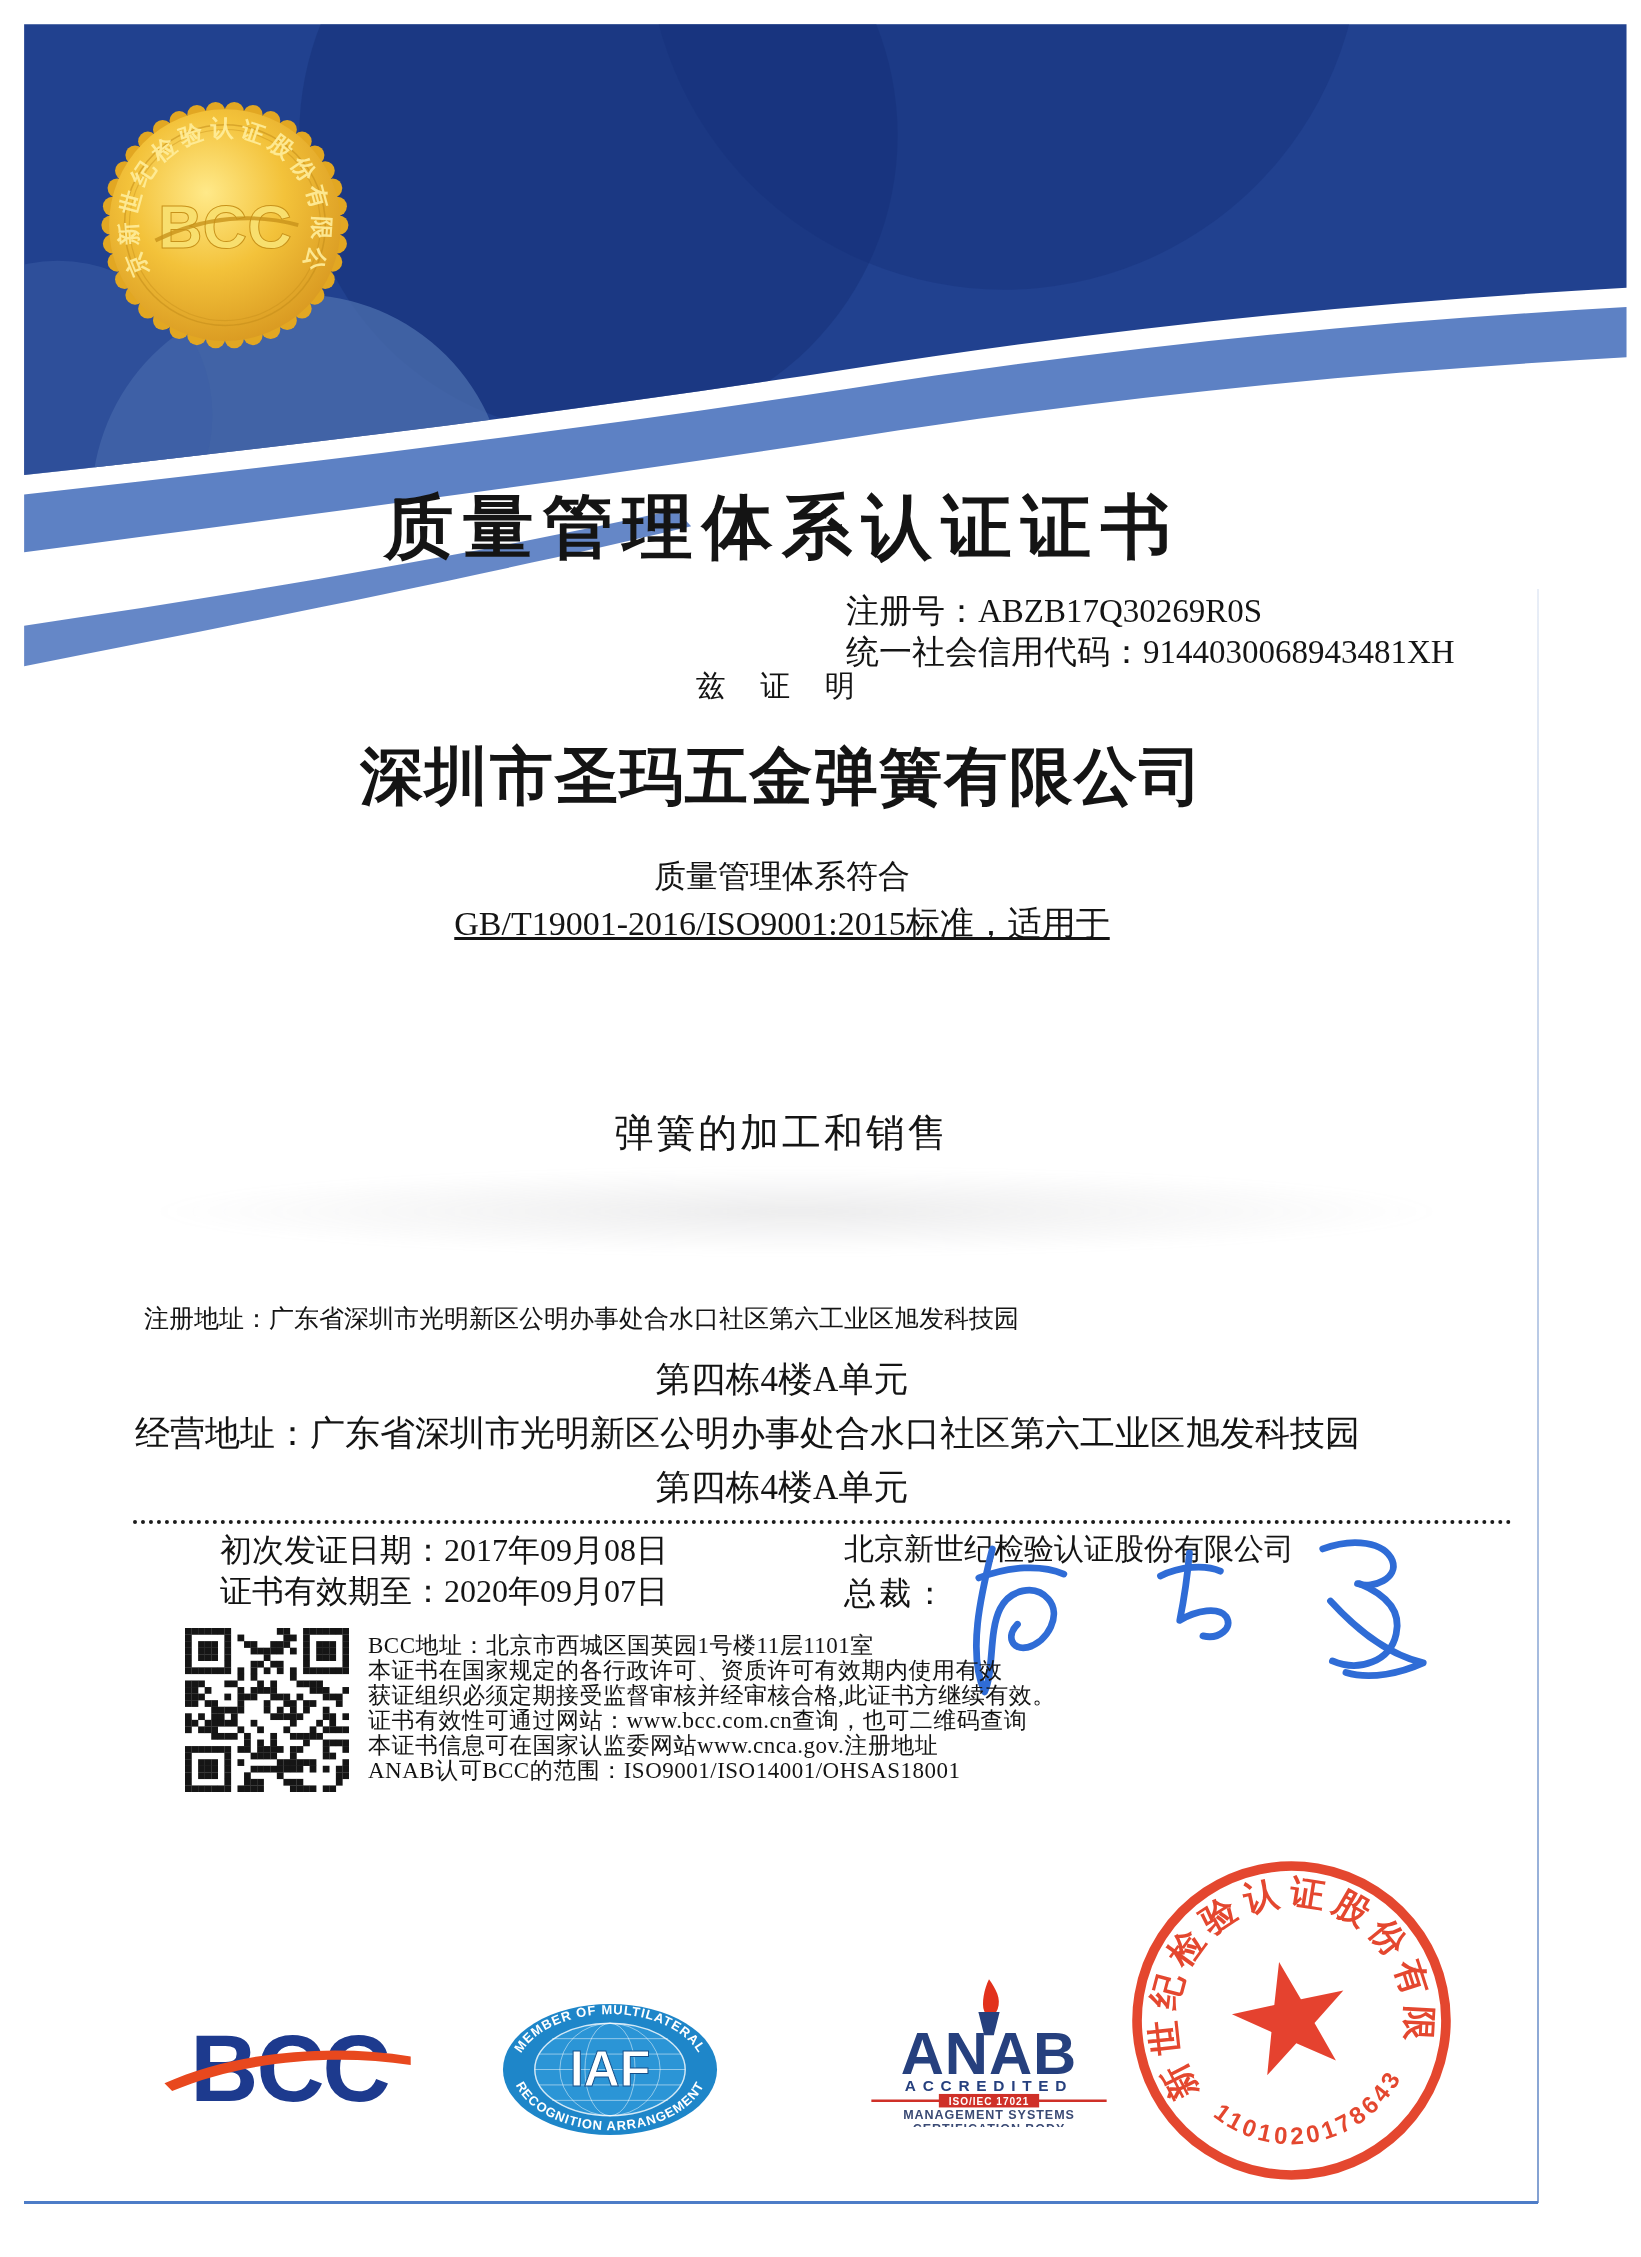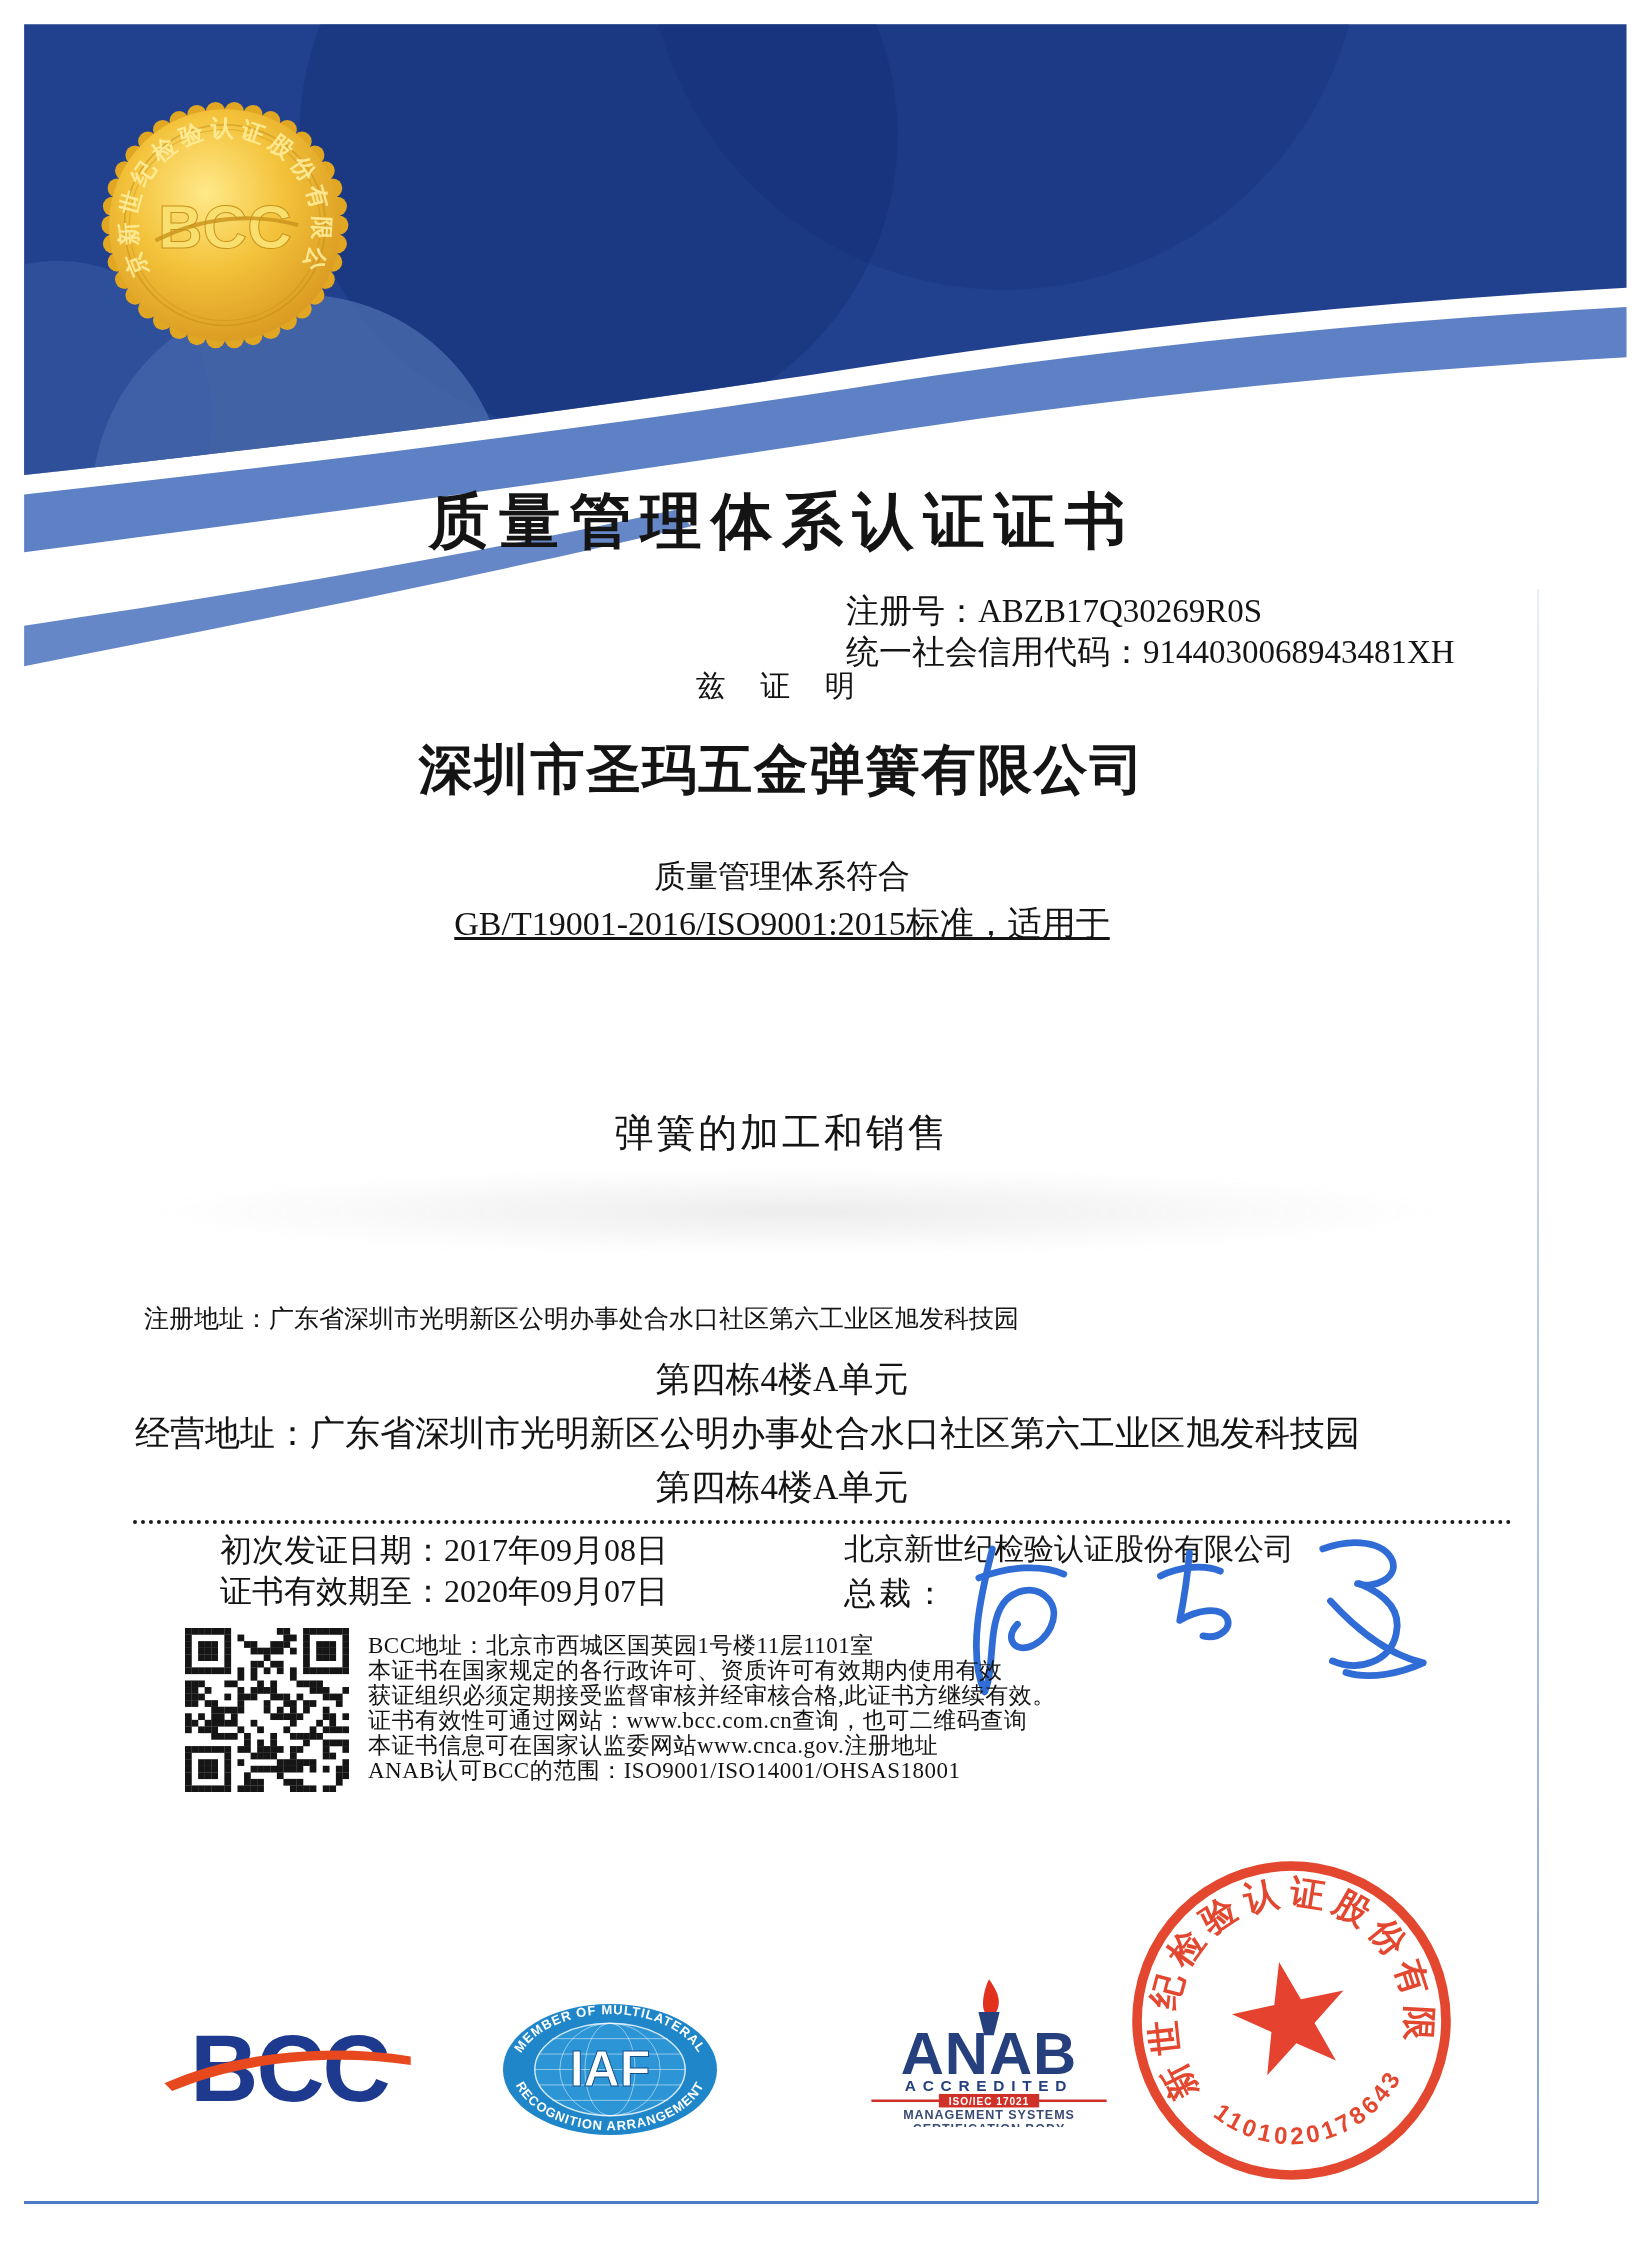--- a/index.html
+++ b/index.html
@@ -91,32 +91,32 @@
       <circle r="99" fill="none" stroke="rgba(195,140,25,.4)" stroke-width="1.2"></circle>
       <path id="sealArc" d="M -83.4,38.9 A 92,92 0 1 1 83.4,38.9" fill="none"></path>
       <text class="serif" font-size="24" font-weight="600" fill="#ffed9a" opacity="0.92" letter-spacing="6">
         <textPath href="#sealArc" startOffset="50%" text-anchor="middle">北京新世纪检验认证股份有限公司</textPath>
       </text>
       <text y="24" text-anchor="middle" font-size="64" font-weight="900" fill="#f8df6e" stroke="#c8921a" stroke-width="1">BCC</text>
       <path d="M-72,16 C-20,-10 32,-12 76,0" stroke="#c8921a" stroke-width="4" fill="none" opacity="0.8"></path>
     </g>
   </svg>
 
-  <div class="abs ctr" style="top:481px;font-size:61px;font-weight:700;letter-spacing:9.7px;">质量管理体系认证证书</div>
+  <div class="abs ctr" style="top:481px;font-size:70px;font-weight:700;letter-spacing:9.7px;">质量管理体系认证证书</div>
 
   <div class="abs" style="left:846px;top:589px;font-size:33px;white-space:nowrap;">
     <span class="label">注册号：</span><span>ABZB17Q30269R0S</span>
   </div>
   <div class="abs" style="left:846px;top:630px;font-size:33px;white-space:nowrap;">
     <span class="label">统一社会信用代码：</span><span>9144030068943481XH</span>
   </div>
 
   <div class="abs ctr" style="top:666px;font-size:30px;letter-spacing:13.5px;">兹 证 明</div>
 
-  <div class="abs ctr" style="top:734px;font-size:54px;font-weight:600;letter-spacing:1.9px;font-family:Liberation Mono, monospace;">深圳市圣玛五金弹簧有限公司</div>
+  <div class="abs ctr" style="top:734px;font-size:63px;font-weight:600;letter-spacing:1.9px;font-family:Liberation Mono, monospace;">深圳市圣玛五金弹簧有限公司</div>
 
   <div class="abs ctr" style="top:855px;font-size:32px;">质量管理体系符合</div>
   <div class="abs ctr" style="top:901px;font-size:34px;text-decoration:underline;">GB/T19001-2016/ISO9001:2015标准，适用于</div>
 
   <div class="abs ctr" style="top:1106px;font-size:39px;letter-spacing:2.9px;">弹簧的加工和销售</div>
 
   <div class="abs smudge" style="left:145px;top:1168px;width:1303px;height:87px;"></div>
 
   <div class="abs" style="left:144px;top:1302px;width:1390px;text-align:left;font-size:25px;white-space:nowrap;">
     <span>注册地址：</span><span>广东省深圳市光明新区公明办事处合水口社区第六工业区旭发科技园</span>

